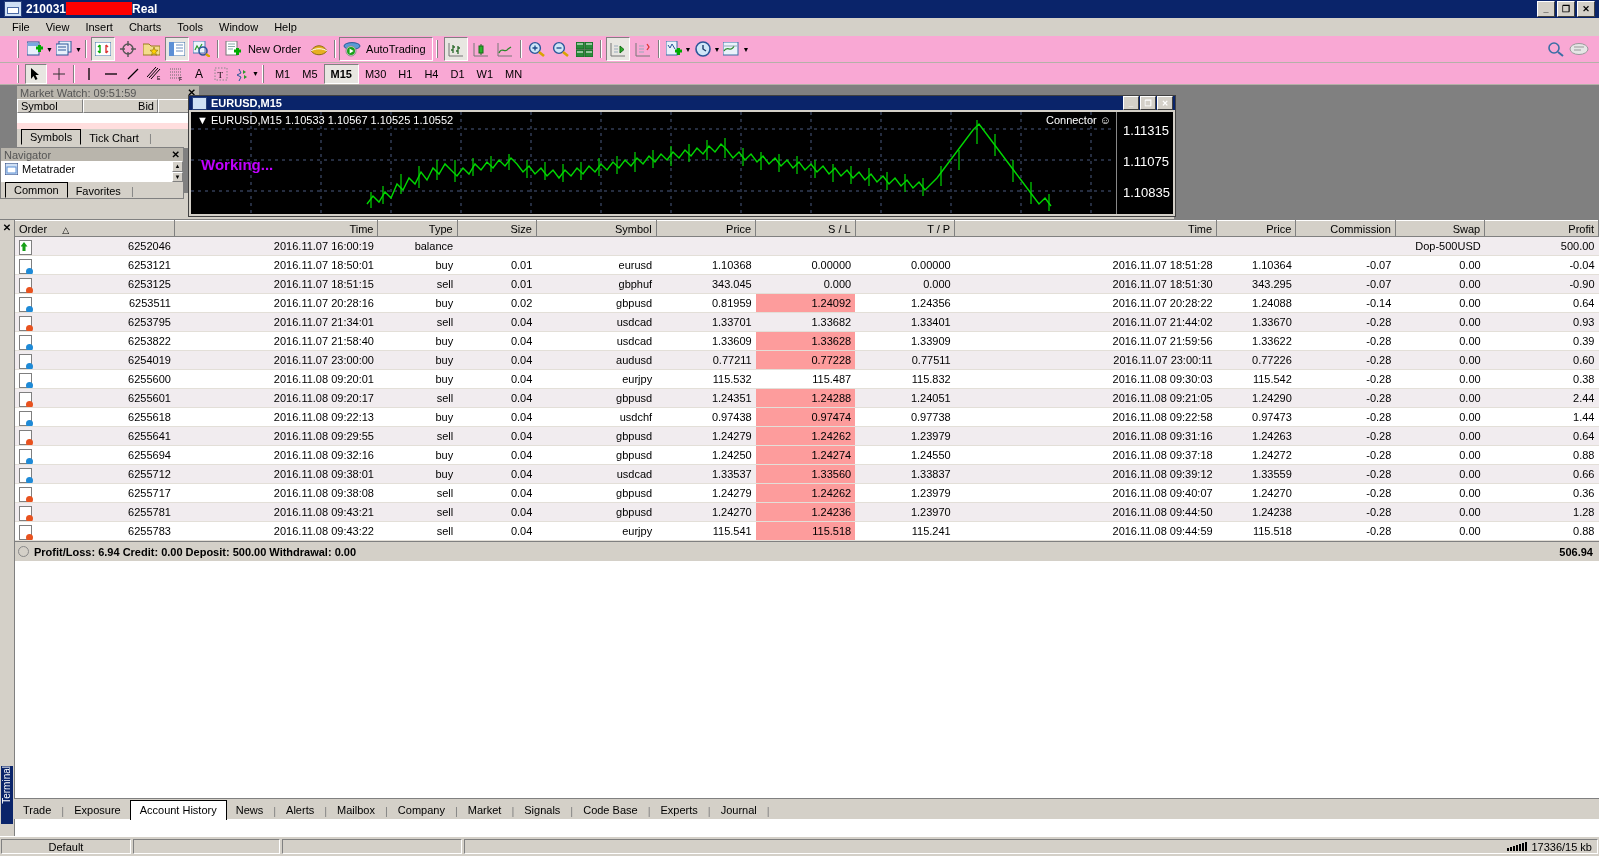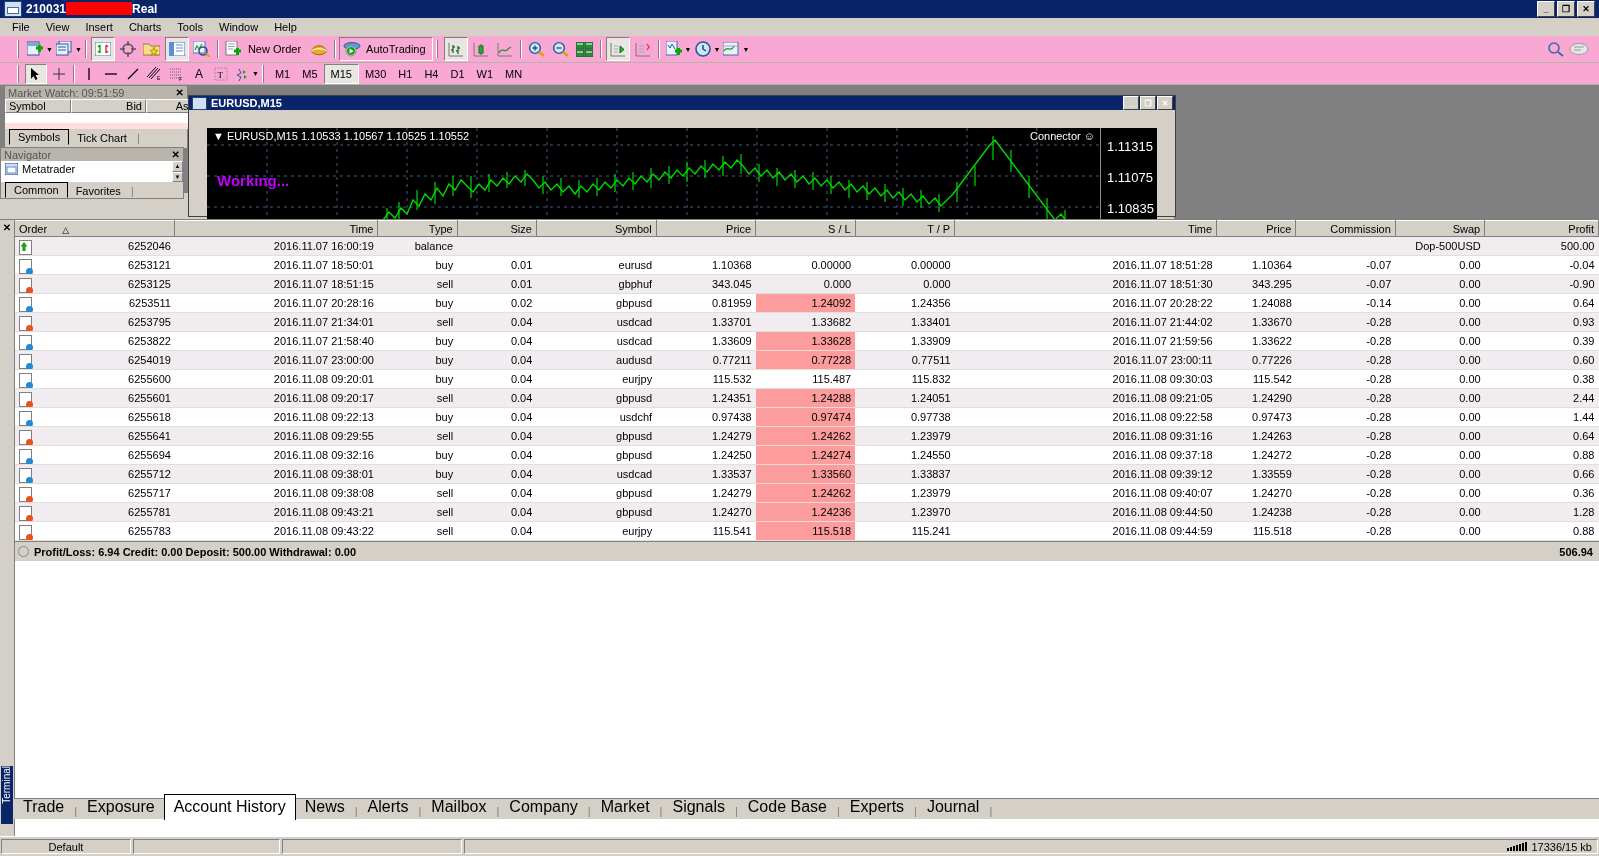--- a/index.html
+++ b/index.html
@@ -49,21 +49,21 @@
   .grip{width:4px;height:18px;margin:0 3px;
         background:repeating-linear-gradient(to right,#fff 0 1px,#808080 1px 2px,transparent 2px 4px);}
   .tbtn{width:22px;height:22px;margin:0 1px;display:flex;align-items:center;justify-content:center;position:relative;}
   .tbtn.sunken{border:1px solid #808080;border-right-color:#fff;border-bottom-color:#fff;background:#e8e6e1;}
   .tbtn.small{width:20px;height:18px;}
   .tsep{width:1px;height:18px;background:#808080;border-right:1px solid #fff;margin:0 3px;}
   .tarrow{font-size:7px;margin-left:-2px;}
   .tlabel{display:flex;align-items:center;height:22px;padding:0 6px 0 2px;font-size:11px;white-space:nowrap;}
   .tframe{display:flex;align-items:center;border:1px solid #808080;border-right-color:#fff;border-bottom-color:#fff;height:22px;}
   .tf-period{font-size:11px;padding:0 6px;height:18px;display:flex;align-items:center;}
-  .tf-period.sel{border:1px solid #808080;border-right-color:#fff;border-bottom-color:#fff;background:#e8e6e1;}
+  .tf-period.sel{border:1px solid #808080;border-right-color:#fff;border-bottom-color:#fff;background:#e8e6e1;font-weight:bold;}
 
   svg{display:block;}
 
   
   .workarea{position:relative;height:108px;background:#808080;}
   .panel{position:absolute;background:#d4d0c8;border:1px solid #808080;}
   .panel-title{height:13px;background:#b9b5ac;display:flex;align-items:center;
                font-size:11px;color:#555;padding-left:3px;}
   .panel-title .x{margin-left:auto;margin-right:3px;font-weight:bold;color:#000;font-size:10px;}
   .col-head{display:flex;height:14px;background:#d4d0c8;}
@@ -83,21 +83,21 @@
   
   .chartwin{position:absolute;left:188px;top:95px;width:986px;height:120px;
             border:1px solid #404040;background:#d4d0c8;}
   .chart-title{height:14px;background:#0a246a;display:flex;align-items:center;
                color:#fff;font-size:11px;font-weight:bold;padding-left:3px;}
   .chart-title .ci{width:13px;height:11px;background:#cfe0f5;border:1px solid #27407a;margin-right:4px;}
   .chart-title .cbtns{margin-left:auto;display:flex;gap:1px;padding-right:2px;}
   .cbtn{width:14px;height:12px;background:#d4d0c8;border:1px solid #fff;
         border-right-color:#404040;border-bottom-color:#404040;font-size:8px;
         display:flex;align-items:center;justify-content:center;}
-  .chart-area{position:relative;background:#000;height:102px;margin:18px;overflow:hidden;}
+  .chart-area{position:relative;background:#000;height:102px;margin:2px;overflow:hidden;}
   .chart-label{position:absolute;left:6px;top:2px;color:#fff;font-size:11px;white-space:nowrap;}
   .chart-ea{position:absolute;right:62px;top:2px;color:#fff;font-size:11px;}
   .chart-working{position:absolute;left:10px;top:44px;color:#c000ff;font-size:15px;font-weight:bold;}
   .chart-scale{position:absolute;right:0;top:0;bottom:0;width:56px;background:#000;
                border-left:1px solid #888;}
   .chart-scale div{position:absolute;left:6px;color:#fff;font-size:13px;}
 
   
   .terminal{position:absolute;left:0;top:219px;width:1599px;height:618px;background:#fff;
             border-top:1px solid #808080;}
@@ -130,21 +130,21 @@
   .rowicon.bal:before{background:#18a018;left:1px;right:auto;bottom:1px;top:1px;width:7px;height:9px;border-radius:0;
        clip-path:polygon(50% 0,100% 50%,72% 50%,72% 100%,28% 100%,28% 50%,0 50%);}
   .summary{display:flex;align-items:center;height:19px;background:#d4d0c8;margin-left:14px;
            border-top:1px solid #808080;font-weight:bold;font-size:11px;padding-left:4px;}
   .summary .dot{width:9px;height:9px;border:1px solid #888;border-radius:50%;margin-right:5px;background:#d4d0c8;}
   .summary .right{margin-left:auto;padding-right:6px;}
 
   
   .bottabs{position:absolute;left:14px;bottom:19px;width:1585px;height:20px;
            background:#d4d0c8;display:flex;align-items:flex-end;border-top:1px solid #808080;}
-  .bt{font-size:16px;padding:2px 9px 3px;}
+  .bt{font-size:11px;padding:2px 9px 3px;}
   .bt.sel{background:#fff;border:1px solid #000;border-bottom:none;padding:3px 9px 4px;margin-bottom:-1px;}
   .btsep{color:#808080;padding:2px 1px;}
 
   
   .statusbar{position:absolute;left:0;bottom:0;width:1599px;height:19px;background:#d4d0c8;
              border-top:1px solid #fff;display:flex;align-items:center;font-size:11px;}
   .sb-cell{height:15px;margin:2px 1px;border:1px solid #808080;border-right-color:#fff;
            border-bottom-color:#fff;display:flex;align-items:center;padding:0 5px;box-sizing:border-box;}
   .sb-help{border:none;flex:0 0 auto;width:896px;}
   .sb-bars{display:flex;align-items:flex-end;gap:1px;height:9px;margin-right:4px;}
@@ -443,21 +443,21 @@
     <div class="tf-period">M30</div>
     <div class="tf-period">H1</div>
     <div class="tf-period">H4</div>
     <div class="tf-period">D1</div>
     <div class="tf-period">W1</div>
     <div class="tf-period">MN</div>
   </div>
 
   <div class="workarea">
 
-    <div class="panel" style="left:4px;top:0;width:182px;height:62px;">
+    <div class="panel" style="left:16px;top:0;width:182px;height:62px;">
       <div class="panel-title">
         <span>Market Watch: 09:51:59</span>
         <span class="x">✕</span>
       </div>
       <div style="display:flex;">
         <div style="flex:1;">
           <div class="col-head">
             <div style="width:66px;">Symbol</div>
             <div style="width:75px;justify-content:flex-end;">Bid</div>
             <div style="width:52px;justify-content:flex-end;">Ask</div>

